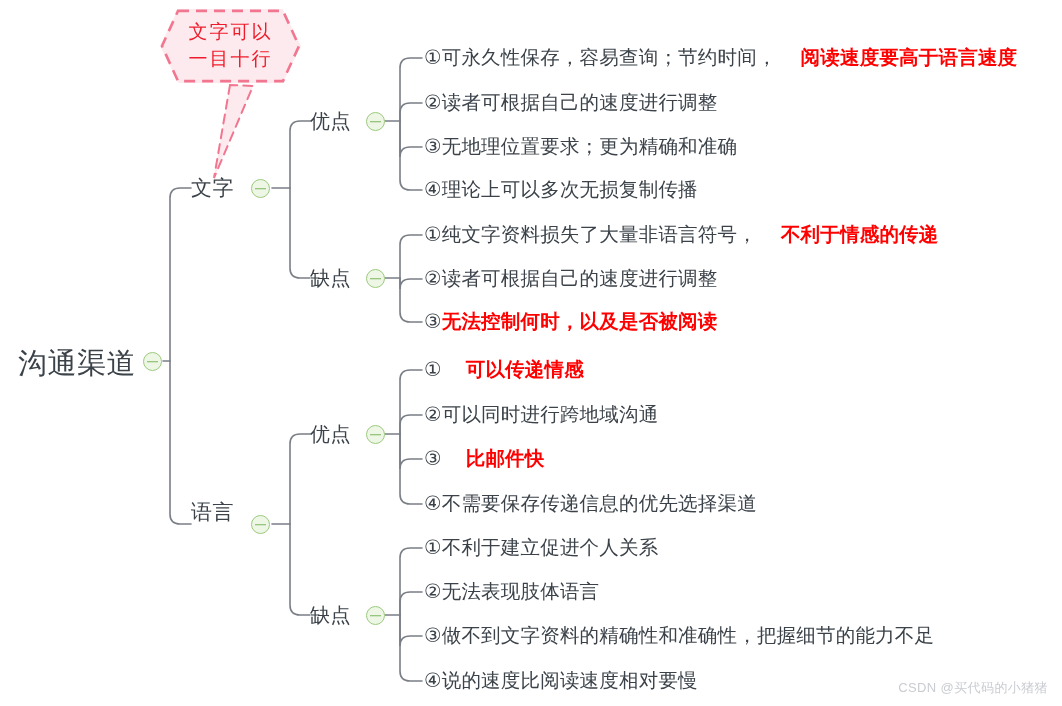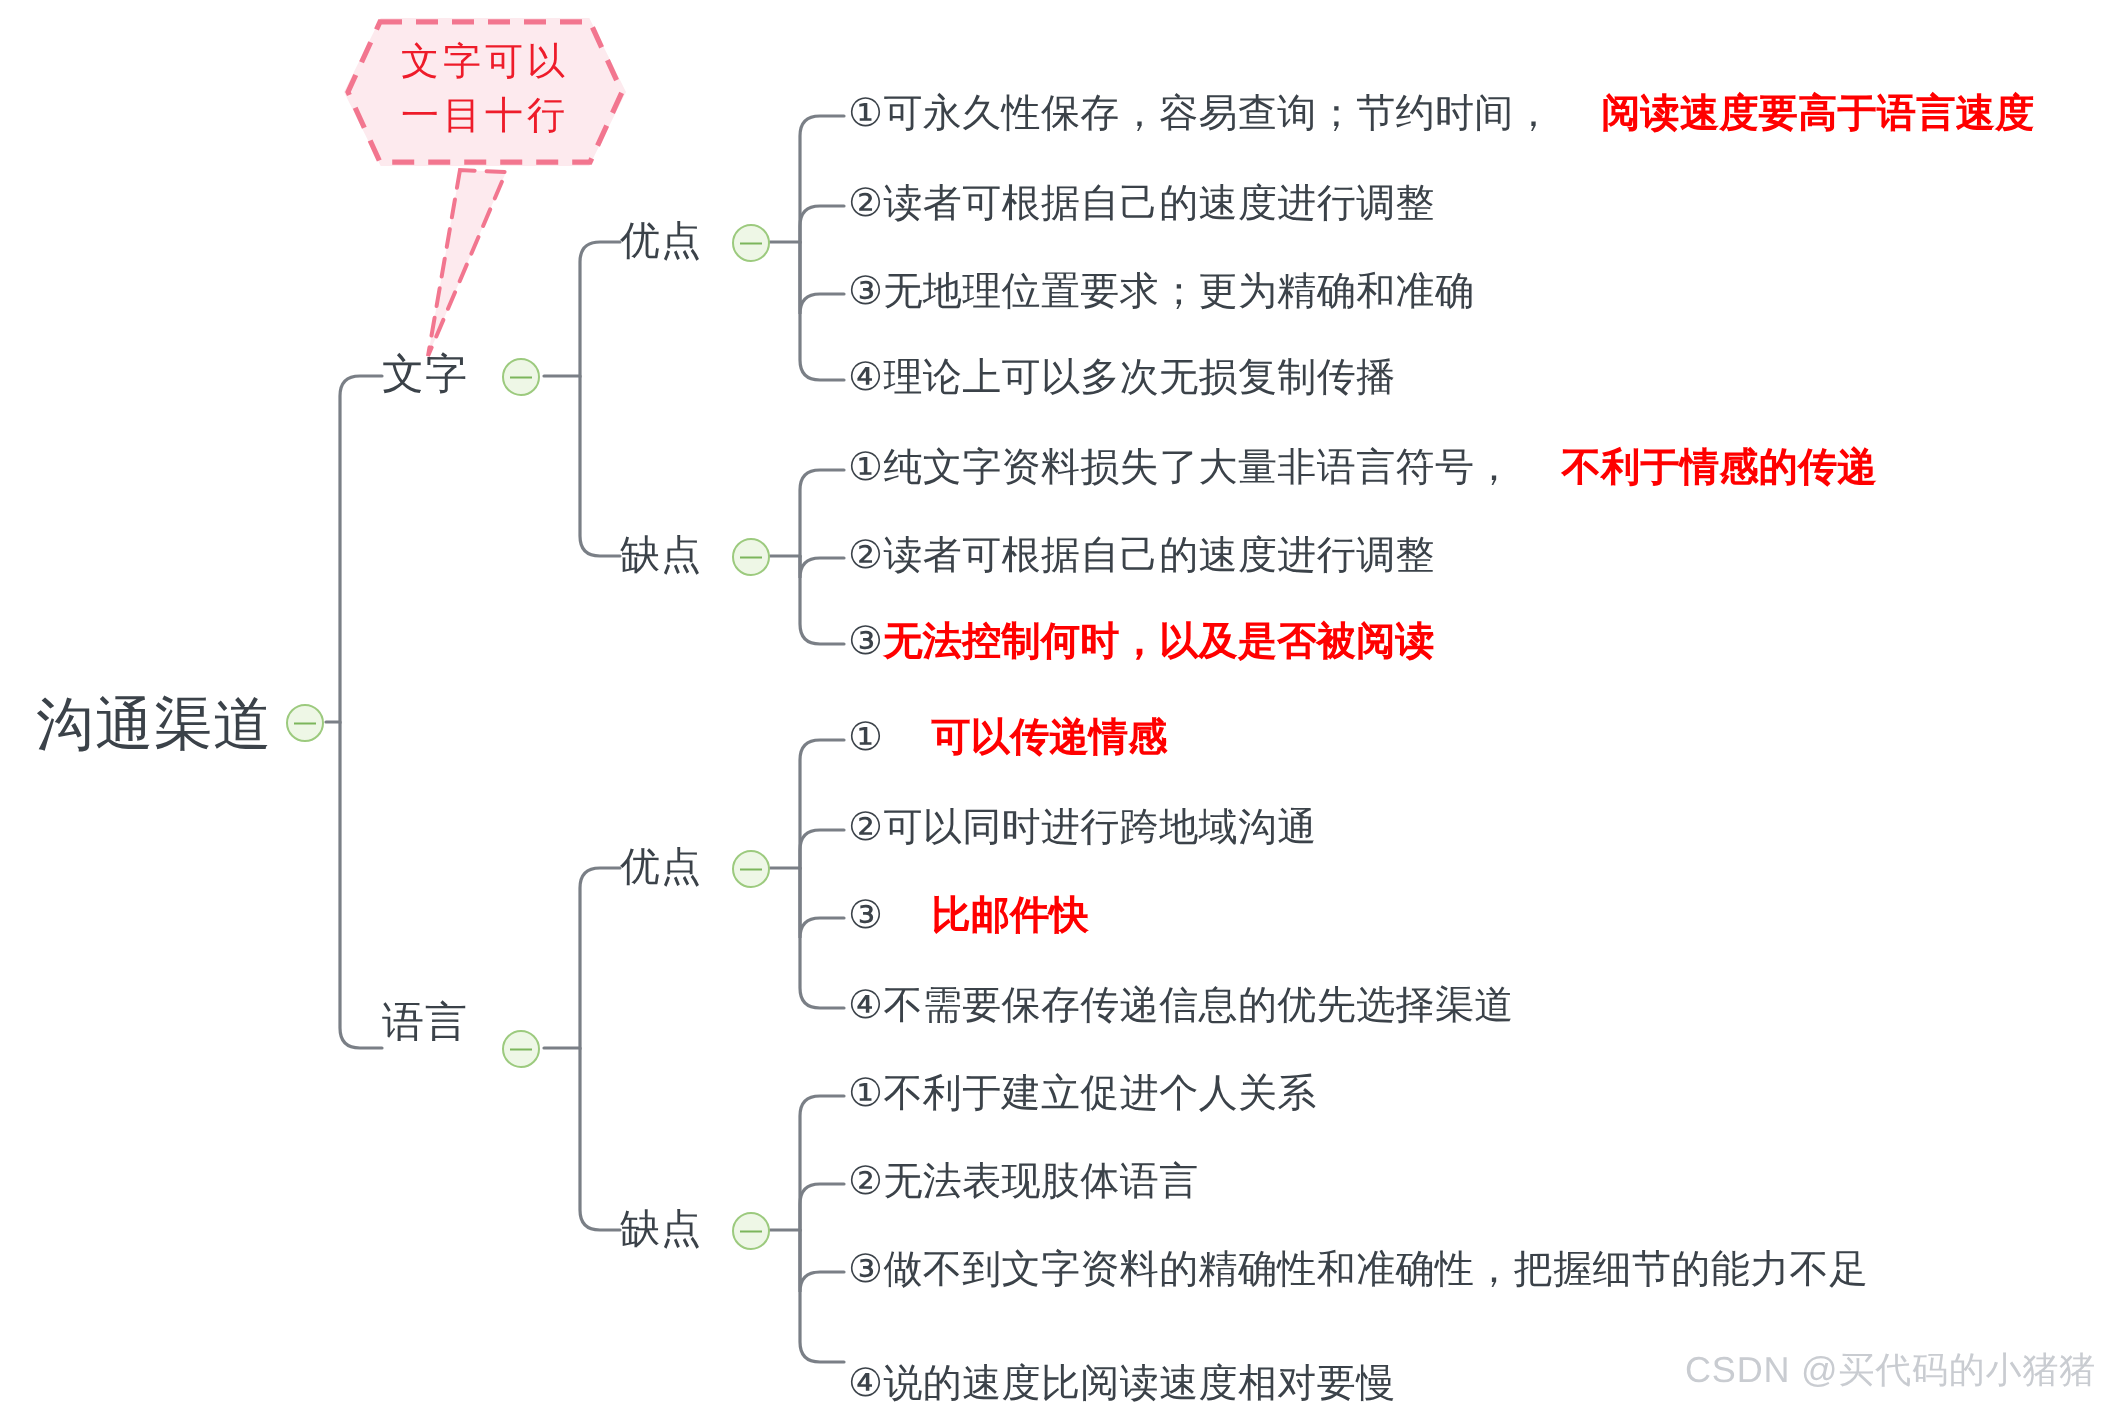--- a/index.html
+++ b/index.html
@@ -48,21 +48,21 @@
     content:"";
     position:absolute;
     left:3.2px;top:50%;
     width:10.6px;height:1.5px;
     background:#7cb65c;
     transform:translateY(-50%);
   }
 
   .callout{
     position:absolute;
-    left:172px;top:9px;
+    left:160px;top:9px;
     width:141px;height:74px;
   }
   .callout-body{
     position:absolute;inset:0;
     background:#fdeaee;
     border:2px dashed #f2768f;
     box-sizing:border-box;
     clip-path:polygon(13% 0%,87% 0%,100% 50%,87% 100%,13% 100%,0% 50%);
     border:none;
   }
@@ -75,21 +75,21 @@
     font-family:"Liberation Serif","DejaVu Serif",serif;
     font-size:19px;
     line-height:1.42;
     letter-spacing:2px;
     text-align:center;
   }
   .watermark{
     position:absolute;
     right:14px;bottom:9px;
     color:#c9ccd1;
-    font-size:18px;
+    font-size:13px;
     letter-spacing:0.4px;
     white-space:nowrap;
   }
 </style>
 </head>
 <body>
 
 <svg id="mindmap" viewBox="0 0 1062 706" xmlns="http://www.w3.org/2000/svg">
   <g fill="none" stroke="#7a7f86" stroke-width="1.6" stroke-linecap="round">
 
@@ -167,16 +167,16 @@
     <div class="leaf-text" style="left: 424px; top: 225px;"><span class="num">①</span><span>纯文字资料损失了大量非语言符号，</span><span class="em">不利于情感的传递</span></div>
     <div class="leaf-text" style="left: 424px; top: 269px;"><span class="num">②</span><span>读者可根据自己的速度进行调整</span></div>
     <div class="leaf-text all-red" style="left: 424px; top: 312px;"><span class="num">③</span><span>无法控制何时，以及是否被阅读</span></div>
     <div class="leaf-text" style="left: 424px; top: 360px;"><span class="num">①</span><span class="em">可以传递情感</span></div>
     <div class="leaf-text" style="left: 424px; top: 405px;"><span class="num">②</span><span>可以同时进行跨地域沟通</span></div>
     <div class="leaf-text" style="left: 424px; top: 449px;"><span class="num">③</span><span class="em">比邮件快</span></div>
     <div class="leaf-text" style="left: 424px; top: 494px;"><span class="num">④</span><span>不需要保存传递信息的优先选择渠道</span></div>
     <div class="leaf-text" style="left: 424px; top: 538px;"><span class="num">①</span><span>不利于建立促进个人关系</span></div>
     <div class="leaf-text" style="left: 424px; top: 582px;"><span class="num">②</span><span>无法表现肢体语言</span></div>
     <div class="leaf-text" style="left: 424px; top: 626px;"><span class="num">③</span><span>做不到文字资料的精确性和准确性，把握细节的能力不足</span></div>
-    <div class="leaf-text" style="left: 424px; top: 671px; margin-top: 12px;"><span class="num">④</span><span>说的速度比阅读速度相对要慢</span></div>
+    <div class="leaf-text" style="left: 424px; top: 671px;"><span class="num">④</span><span>说的速度比阅读速度相对要慢</span></div>
   </div>
 
 <div class="watermark">CSDN @买代码的小猪猪</div>
 
 </body></html>

